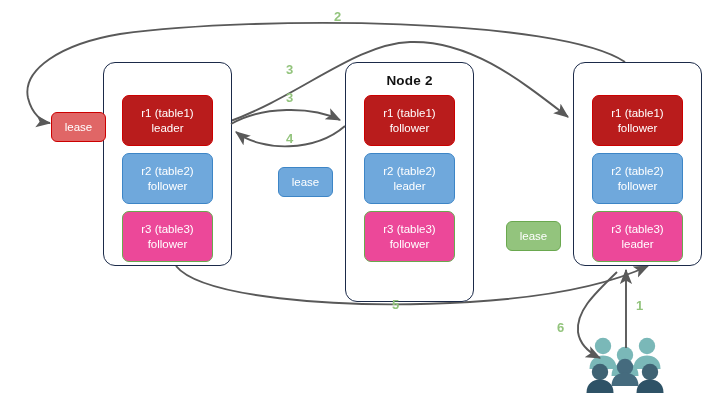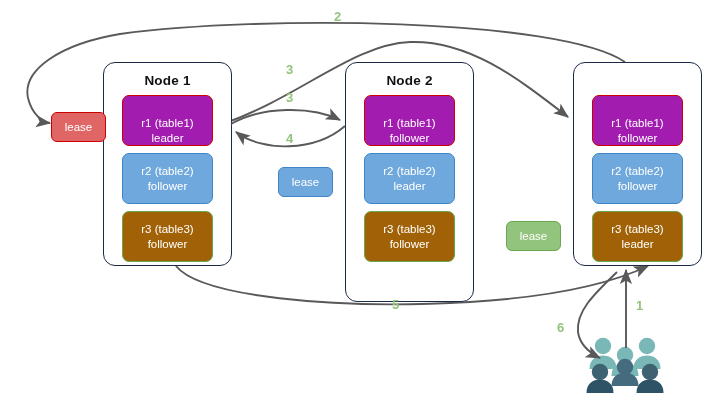--- a/index.html
+++ b/index.html
@@ -55,23 +55,23 @@
     display: flex;
     flex-direction: column;
     align-items: center;
     justify-content: center;
     color: #ffffff;
     font-size: 11.5px;
     line-height: 14.5px;
     text-align: center;
   }
   .replica .l1, .replica .l2 { display: block; }
-  .rep-red   { background: #a21caf; border: 1.6px solid #cc0000; justify-content: flex-end; }
+  .rep-red   { background: #b91c1c; border: 1.6px solid #cc0000; }
   .rep-blue  { background: #6fa8dc; border: 1.6px solid #3d85c6; }
-  .rep-green { background: #a16207; border: 1.6px solid #6aa84f; }
+  .rep-green { background: #ec4899; border: 1.6px solid #6aa84f; }
 
   .lease {
     position: absolute;
     width: 55px;
     height: 30px;
     border-radius: 6px;
     box-sizing: border-box;
     display: flex;
     align-items: center;
     justify-content: center;
@@ -109,21 +109,20 @@
     </defs>
 
     <path d="M 625 62 C 560 18, 260 15, 120 34 C 60 44, 22 70, 28 98 C 32 114, 42 122, 50 123" fill="none" stroke="#595959" stroke-width="1.9" marker-end="url(#ah)"></path>
 
     <path d="M 228 122 C 300 96, 355 44, 410 42 C 470 40, 520 80, 568 117" fill="none" stroke="#595959" stroke-width="1.9" marker-end="url(#ah)"></path>
 
     <path d="M 176 266 C 200 296, 330 310, 470 302 C 550 297, 608 285, 648 266" fill="none" stroke="#595959" stroke-width="1.9" marker-end="url(#ah)"></path>
   </svg>
 
   <div class="node-box" style="left:103px; top:62px; width:129px; height:204px;">
-    <div class="node-title">Node 1</div>
     <div class="replica rep-red" style="top:32px;">
       <span class="l1">r1 (table1)</span>
       <span class="l2">leader</span>
     </div>
     <div class="replica rep-blue" style="top:90px;">
       <span class="l1">r2 (table2)</span>
       <span class="l2">follower</span>
     </div>
     <div class="replica rep-green" style="top:148px;">
       <span class="l1">r3 (table3)</span>

